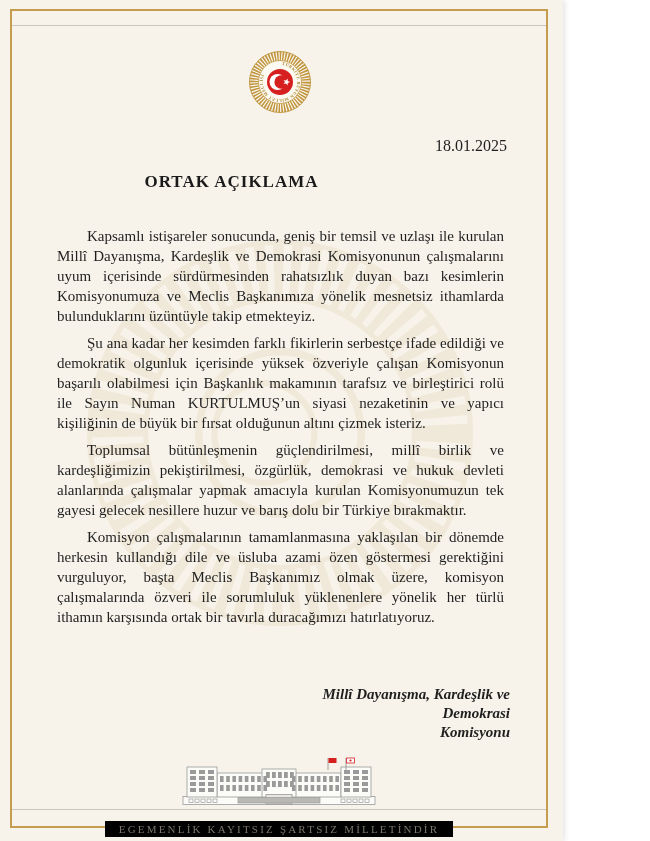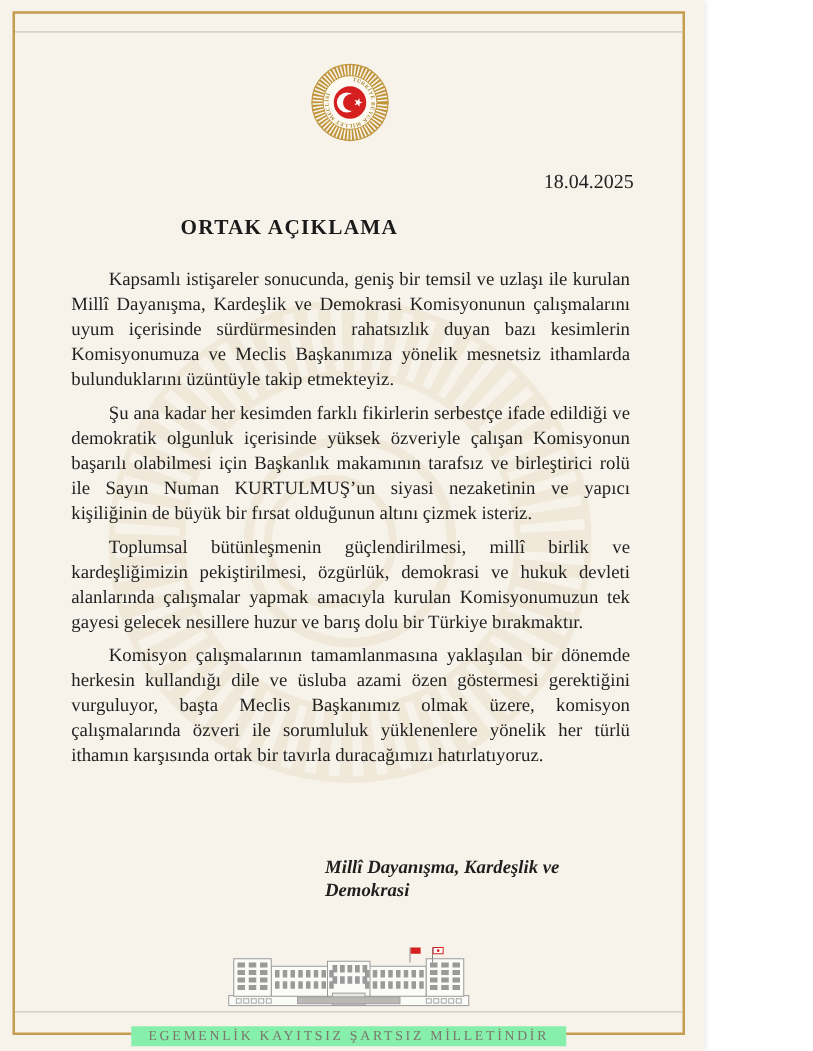--- a/index.html
+++ b/index.html
@@ -21,34 +21,34 @@
   .seal{position:absolute;left:248px;top:50px;width:64px;height:64px;}
   .watermark{position:absolute;left:80px;top:233px;width:400px;height:400px;opacity:0.10;pointer-events:none;}
   .date{
     position:absolute;top:137px;right:56px;font-size:16px;color:#1f1f1f;
   }
   .title{
     position:absolute;left:12px;top:172px;width:439px;text-align:center;
     font-size:17px;font-weight:bold;letter-spacing:1px;color:#1a1a1a;
   }
   .body-text{
-    position:absolute;left:57px;top:214px;width:447px;color:#1f1f1f;
+    position:absolute;left:57px;top:226px;width:447px;color:#1f1f1f;
     font-size:15px;line-height:20px;text-align:justify;
   }
   .body-text p{margin:0 0 7px 0;text-indent:30px;}
   .signature{
-    position:absolute;left:260px;top:685px;width:250px;text-align:left;
+    position:absolute;left:260px;top:685px;width:250px;text-align:right;
     font-size:15px;line-height:19px;font-weight:bold;font-style:italic;color:#1f1f1f;
   }
   .building{position:absolute;left:182px;top:756px;width:194px;height:52px;}
   .motto{
     position:absolute;left:12px;top:819px;width:534px;text-align:center;
   }
   .motto span{
-    display:inline-block;background:#86efac;padding:0 14px;
+    display:inline-block;background:#000000;padding:0 14px;
     font-size:11px;letter-spacing:2.2px;color:#7b766c;line-height:16px;
   }
 </style>
 </head>
 <body>
 
 <div class="page">
 
   <svg class="watermark" viewBox="0 0 64 64">
     <circle cx="32" cy="32" r="26" fill="none" stroke="#b98f42" stroke-width="9" stroke-dasharray="1.5 1.2"></circle>
@@ -71,33 +71,34 @@
     </defs>
     <text font-size="4.3" letter-spacing="0.4" fill="#a8842e" font-family="Liberation Serif, serif" font-weight="bold">
       <textPath href="#sealTextPath" startOffset="2">TÜRKİYE BÜYÜK MİLLET MECLİSİ</textPath>
     </text>
     <circle cx="32" cy="32" r="13" fill="#d6201f"></circle>
     <circle cx="29.5" cy="32" r="8" fill="#ffffff"></circle>
     <circle cx="33.2" cy="32" r="6.8" fill="#d6201f"></circle>
     <polygon fill="#ffffff" points="42.1,32 39.71,32.88 39.61,35.42 38.04,33.43 35.59,34.12 37.0,32 35.59,29.88 38.04,30.57 39.61,28.58 39.71,31.12"></polygon>
   </svg>
 
-  <div class="date">18.04.2025</div>
+  <div class="date">18.01.2025</div>
 
   <div class="title">ORTAK AÇIKLAMA</div>
 
   <div class="body-text">
     <p>Kapsamlı istişareler sonucunda, geniş bir temsil ve uzlaşı ile kurulan Millî Dayanışma, Kardeşlik ve Demokrasi Komisyonunun çalışmalarını uyum içerisinde sürdürmesinden rahatsızlık duyan bazı kesimlerin Komisyonumuza ve Meclis Başkanımıza yönelik mesnetsiz ithamlarda bulunduklarını üzüntüyle takip etmekteyiz.</p>
     <p>Şu ana kadar her kesimden farklı fikirlerin serbestçe ifade edildiği ve demokratik olgunluk içerisinde yüksek özveriyle çalışan Komisyonun başarılı olabilmesi için Başkanlık makamının tarafsız ve birleştirici rolü ile Sayın Numan KURTULMUŞ’un siyasi nezaketinin ve yapıcı kişiliğinin de büyük bir fırsat olduğunun altını çizmek isteriz.</p>
     <p>Toplumsal bütünleşmenin güçlendirilmesi, millî birlik ve kardeşliğimizin pekiştirilmesi, özgürlük, demokrasi ve hukuk devleti alanlarında çalışmalar yapmak amacıyla kurulan Komisyonumuzun tek gayesi gelecek nesillere huzur ve barış dolu bir Türkiye bırakmaktır.</p>
     <p>Komisyon çalışmalarının tamamlanmasına yaklaşılan bir dönemde herkesin kullandığı dile ve üsluba azami özen göstermesi gerektiğini vurguluyor, başta Meclis Başkanımız olmak üzere, komisyon çalışmalarında özveri ile sorumluluk yüklenenlere yönelik her türlü ithamın karşısında ortak bir tavırla duracağımızı hatırlatıyoruz.</p>
   </div>
 
   <div class="signature">
     <div>Millî Dayanışma, Kardeşlik ve Demokrasi</div>
+    <div>Komisyonu</div>
   </div>
 
   <svg class="building" viewBox="0 0 194 52">
     <g stroke="#9a9a9a" stroke-width="0.8" fill="#fbfbf8">
       <rect x="1" y="40.5" width="192" height="8"></rect>
       <rect x="35" y="17" width="52" height="24"></rect>
       <rect x="107" y="17" width="52" height="24"></rect>
       <rect x="80" y="13" width="34" height="28"></rect>
       <rect x="5" y="11" width="30" height="30"></rect>
       <rect x="159" y="11" width="30" height="30"></rect>

